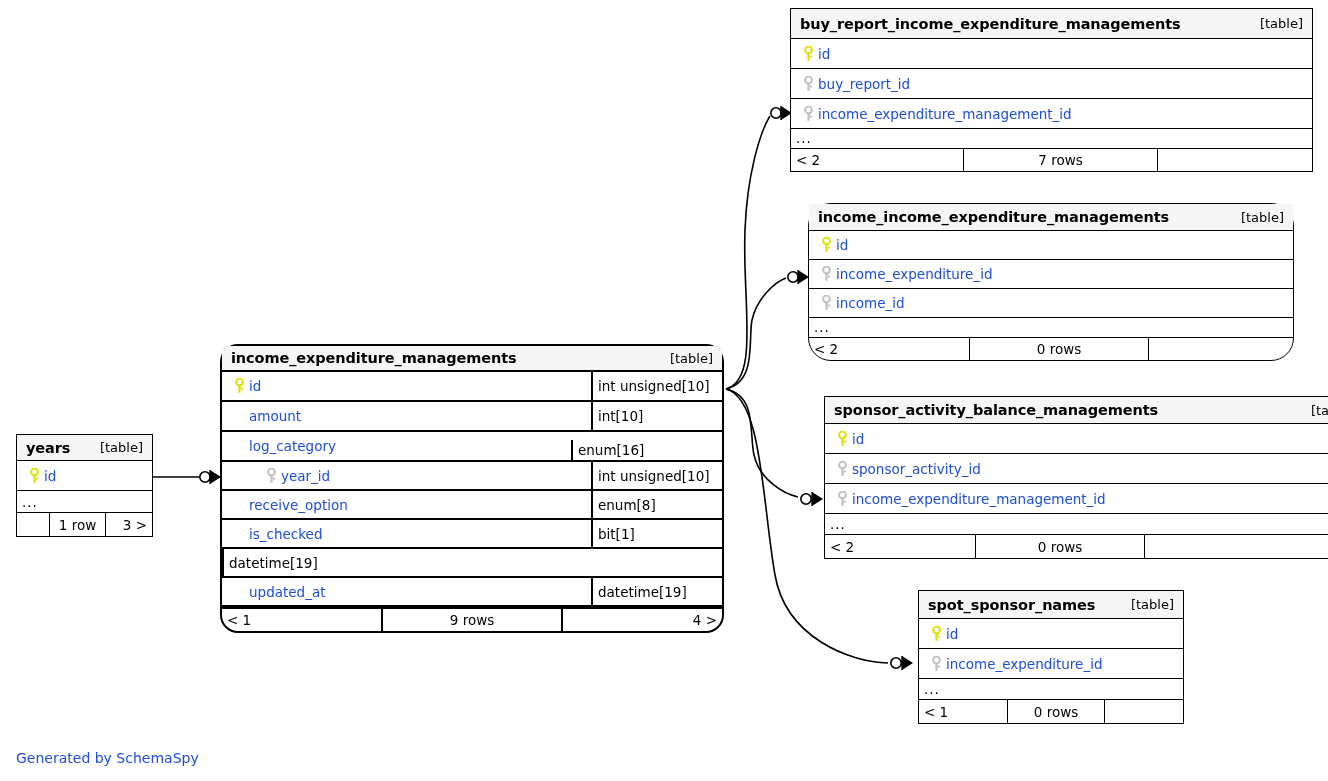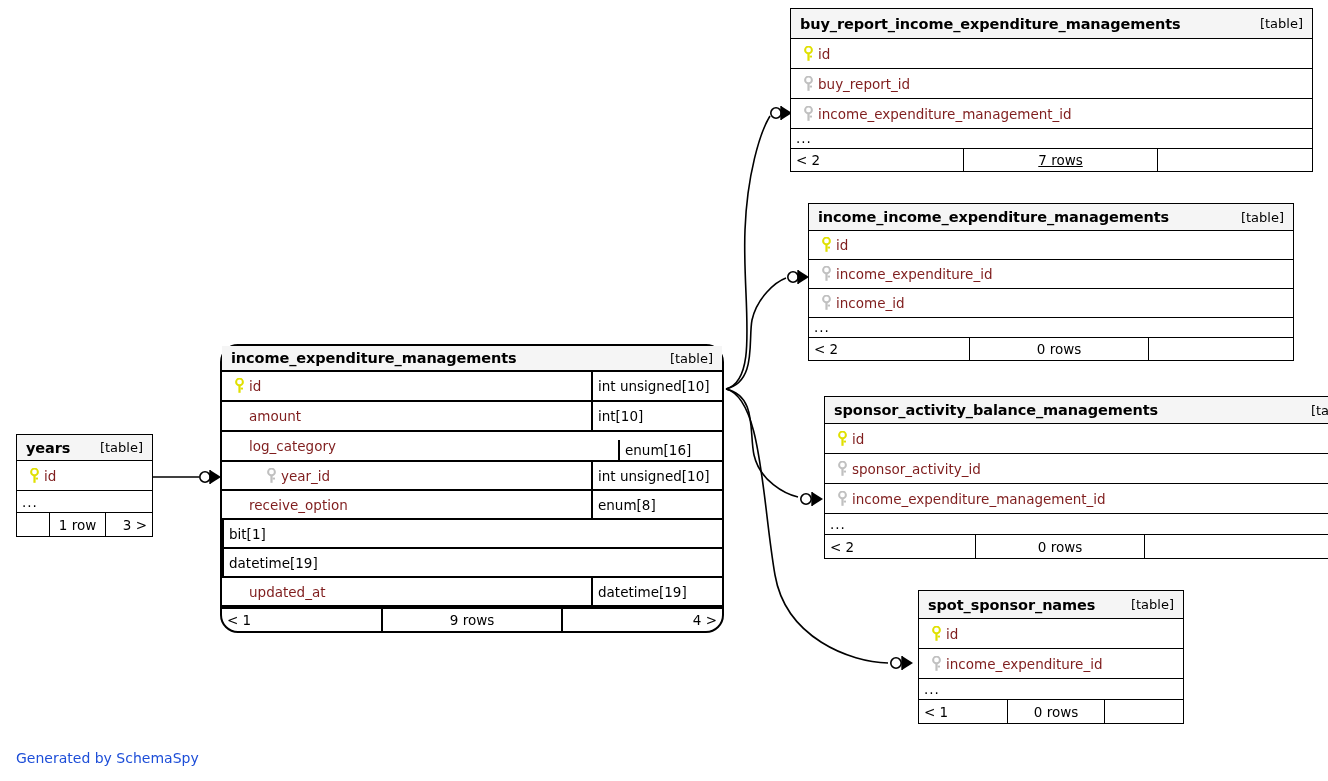--- a/index.html
+++ b/index.html
@@ -86,21 +86,21 @@
     padding-left: 5px;
     box-sizing: border-box;
     border-left: 1px solid #000000;
     font-size: 13.5px;
     color: #000000;
   }
   .tbl.thick .row-type { border-left-width: 2px; }
 
   .col-name {
     font-size: 13.5px;
-    color: #7f1d1d;
+    color: #1d4ed8;
   }
 
   
   .keyslot {
     width: 20px;
     min-width: 20px;
     display: flex;
     align-items: center;
     justify-content: center;
   }
@@ -246,26 +246,26 @@
         <span class="col-name">income_expenditure_management_id</span>
       </div>
     </div>
 
     <div class="row-ellipsis" style="height:20px;">
       <span>...</span>
     </div>
 
     <div class="tbl-footer" style="height:22px;">
       <div class="ft-cell ft-left" style="width:172px;">&lt; 2</div>
-      <div class="ft-cell ft-mid" style="width:195px;text-decoration:underline;">7 rows</div>
+      <div class="ft-cell ft-mid" style="width:195px;">7 rows</div>
       <div class="ft-cell ft-right" style="width:154px;"></div>
     </div>
   </div>
 
-  <div class="tbl" style="left:808px; top:203px; width:486px;">
+  <div class="tbl" style="left:808px; top:203px; width:486px;border-radius:23px;">
     <div class="tbl-header" style="height:27px;">
       <span class="tbl-title">income_income_expenditure_managements</span>
       <span class="tbl-kind">[table]</span>
     </div>
 
     <div class="row" style="height:29px;">
       <div class="row-name">
         <span class="keyslot">
           <svg width="11" height="16" viewBox="0 0 11 16">
               <circle cx="5.5" cy="4" r="3.4" fill="none" stroke="#e0e000" stroke-width="2"></circle>
@@ -437,21 +437,21 @@
       <div class="row-name">
         <span class="col-name indent">amount</span>
       </div>
       <div class="row-type" style="width:131px;">int[10]</div>
     </div>
 
     <div class="row" style="height:30px;">
       <div class="row-name">
         <span class="col-name indent">log_category</span>
       </div>
-      <div class="row-type" style="width:104px;margin-top:8px;">enum[16]</div>
+      <div class="row-type" style="width:151px;margin-top:8px;">enum[16]</div>
     </div>
 
     <div class="row" style="height:29px;padding-left:32px;">
       <div class="row-name">
         <span class="keyslot">
           <svg width="11" height="16" viewBox="0 0 11 16">
               <circle cx="5.5" cy="4" r="3.4" fill="none" stroke="#c0c0c0" stroke-width="2"></circle>
               <rect x="4.4" y="6.6" width="2.2" height="8.2" fill="#c0c0c0"></rect>
               <rect x="6.6" y="9.6" width="2.4" height="1.9" fill="#c0c0c0"></rect>
             </svg>
@@ -462,20 +462,23 @@
     </div>
 
     <div class="row" style="height:29px;">
       <div class="row-name">
         <span class="col-name indent">receive_option</span>
       </div>
       <div class="row-type" style="width:131px;">enum[8]</div>
     </div>
 
     <div class="row" style="height:29px;">
+      <div class="row-name">
+        <span class="col-name indent">is_checked</span>
+      </div>
       <div class="row-type" style="width:131px;">bit[1]</div>
     </div>
 
     <div class="row" style="height:29px;">
       <div class="row-type" style="width:131px;">datetime[19]</div>
     </div>
 
     <div class="row" style="height:29px;gap:44px;">
       <div class="row-name">
         <span class="col-name indent">updated_at</span>

